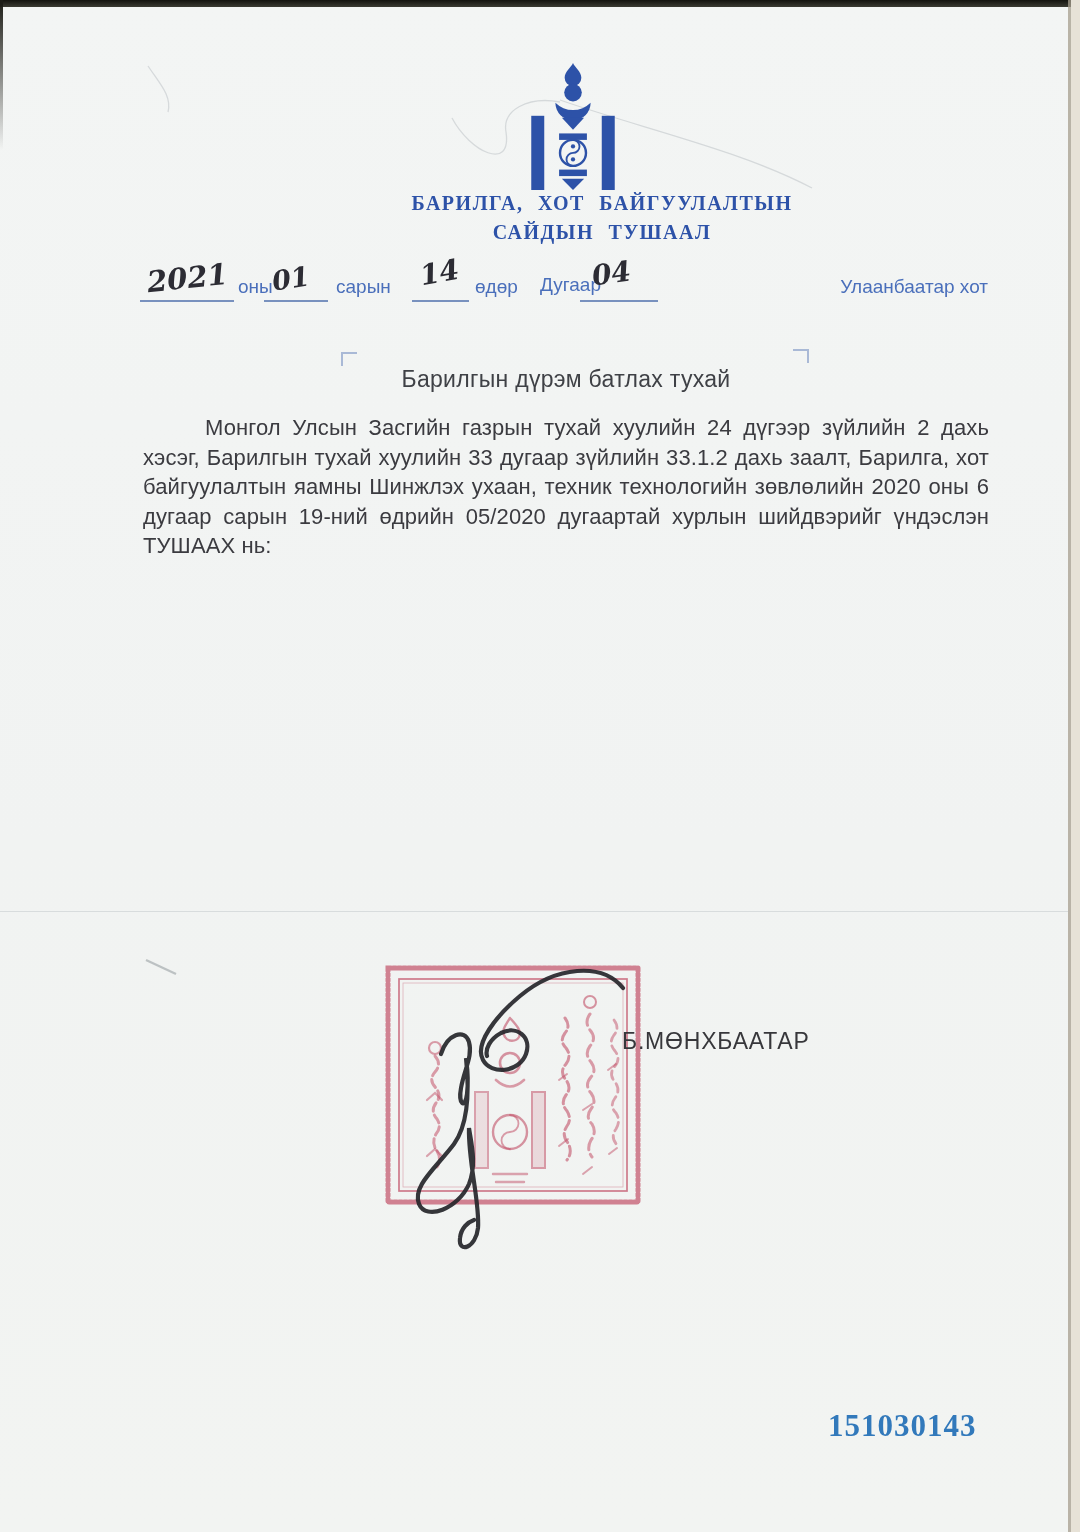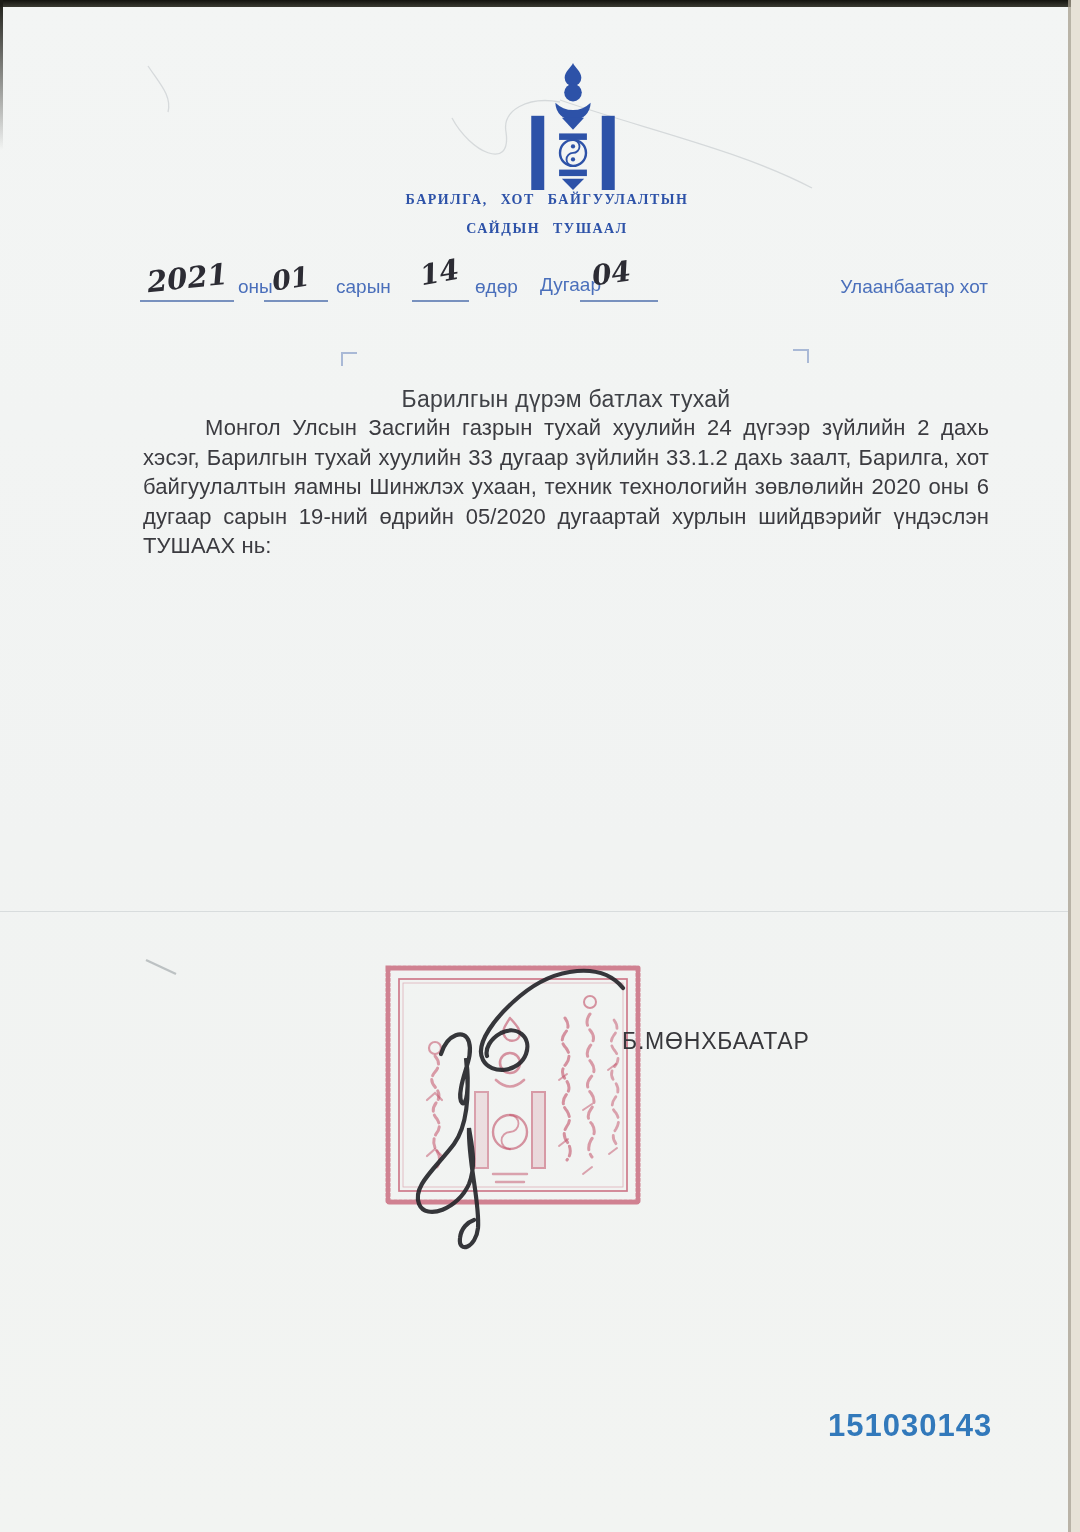--- a/index.html
+++ b/index.html
@@ -14,52 +14,52 @@
   .edge-left{position:absolute;left:0;top:0;width:3px;height:150px;
     background:linear-gradient(180deg,#1d1d17,rgba(29,29,23,0));}
   .edge-right-line{position:absolute;left:1068px;top:0;width:3px;height:1532px;
     background:#a59d8e;opacity:.75;}
   .edge-right-strip{position:absolute;left:1071px;top:0;width:9px;height:1532px;
     background:#e7e2d7;}
   .crease{position:absolute;left:0;top:911px;width:1068px;height:2px;
     border-top:1px solid rgba(168,178,184,.35);}
   
   .emblem{position:absolute;left:518px;top:62px;}
-  .org{position:absolute;left:547px;transform:translateX(-50%);
-    font-family:"Liberation Serif",serif;font-weight:bold;font-size:14px;
+  .org{position:absolute;left:602px;transform:translateX(-50%);
+    font-family:"Liberation Serif",serif;font-weight:bold;font-size:20px;
     color:var(--accent-blue,#2d52a8);letter-spacing:1.5px;word-spacing:8px;white-space:nowrap;}
   .org1{top:192px;} .org2{top:221px;}
   
   .dl-label{position:absolute;font-size:19px;color:var(--label-blue,#4a6fbb);white-space:nowrap;}
   .dl-line{position:absolute;height:0;border-bottom:2px solid #637fb4;opacity:.85;}
   .hand{position:absolute;font-family:"DejaVu Serif",serif;font-style:italic;font-weight:600;
     color:var(--ink-dark,#2c2c34);white-space:nowrap;}
   .hand-year{left:147px;top:261px;font-size:29px;transform:rotate(-6deg);}
   .hand-month{left:272px;top:263px;font-size:27px;transform:rotate(-9deg);}
   .hand-day{left:420px;top:256px;font-size:28px;transform:rotate(-10deg);}
   .hand-num{left:592px;top:257px;font-size:28px;transform:rotate(-8deg);}
   
-  .title-wrap{position:absolute;left:143px;top:366px;width:846px;text-align:center;margin-top:20px;}
+  .title-wrap{position:absolute;left:143px;top:366px;width:846px;text-align:center;}
   .doc-title{font-size:23px;color:#3f4146;letter-spacing:.3px;}
   .cropmark{position:absolute;width:14px;height:12px;opacity:.8;}
   .cropmark.left{left:341px;top:352px;border-left:2px solid #98abd0;border-top:2px solid #98abd0;}
   .cropmark.right{left:793px;top:349px;border-right:2px solid #98abd0;border-top:2px solid #98abd0;}
   
   .body-text{position:absolute;left:143px;top:413px;width:846px;
     font-size:22px;line-height:29.5px;color:var(--body-ink,#3b3b40);
     text-align:justify;letter-spacing:.1px;}
   .body-text p{margin:0 0 29px 0;text-indent:62px;}
   
   .stamp{position:absolute;left:383px;top:960px;}
   .signature{position:absolute;left:370px;top:946px;}
   .sig-name{position:absolute;left:598px;top:1028px;font-size:23px;
     letter-spacing:.8px;color:#37373b;white-space:nowrap;margin-left:24px;}
   
   .serial{position:absolute;left:828px;top:1408px;
-    font-family:Liberation Sans, sans-serif;font-size:31px;font-weight:600;
+    font-family:Liberation Serif, serif;font-size:31px;font-weight:600;
     letter-spacing:1px;color:var(--serial-blue,#3279bb);}
   .artifacts{position:absolute;left:0;top:0;}
 </style>
 </head>
 <body>
 
 <div class="page">
 
   <div class="edge-top"></div>
   <div class="edge-left"></div>

